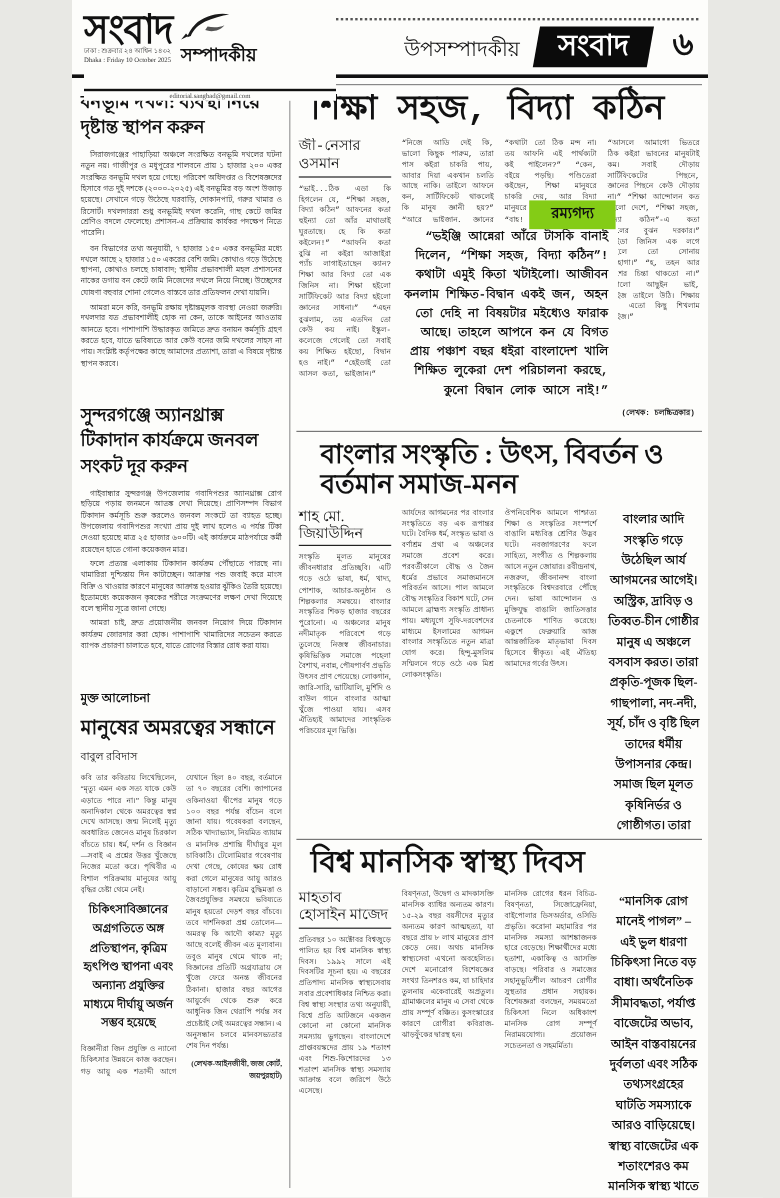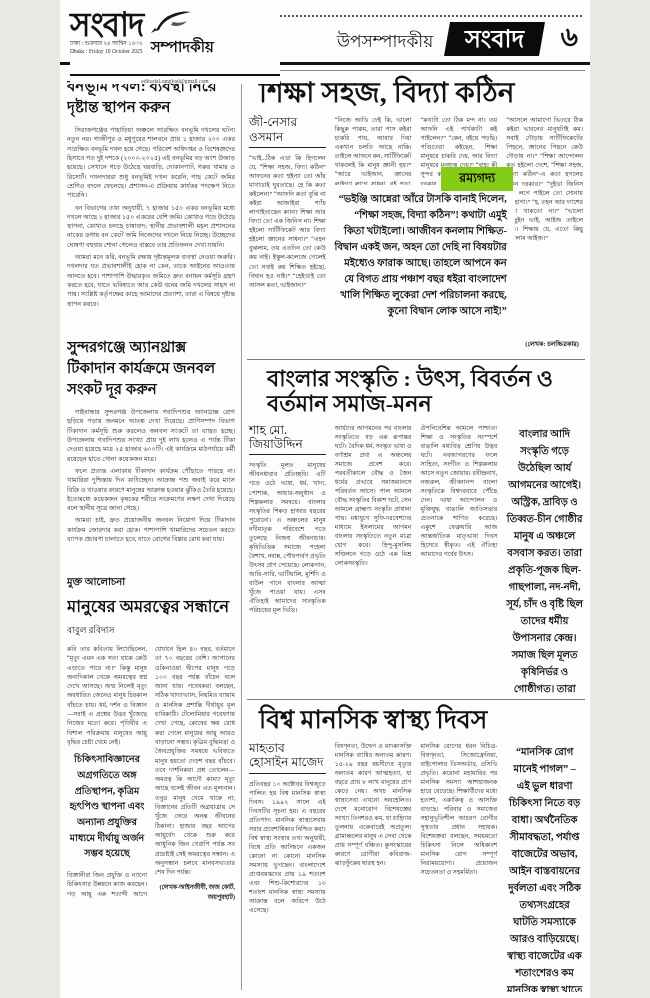--- a/index.html
+++ b/index.html
@@ -42,21 +42,21 @@
   .od-byline{font-size:9px;margin-bottom:6px;}
   .od-body{column-count:2;column-gap:8px;height:362px;overflow:hidden;font-size:6.2px;
            line-height:1.5;text-align:justify;color:#222;}
   .od-quote{font-size:9.5px;font-weight:bold;text-align:center;line-height:1.65;
             margin:6px 2px 8px;break-inside:avoid;color:#111;}
   .od-credit{display:block;font-weight:bold;text-align:right;margin-top:6px;}
 
   
   .main-col{position:absolute;left:187px;right:5px;top:0;bottom:0;}
   article{position:relative;overflow:hidden;}
-  .a1{height:288px;border-top:1px solid #888;border-bottom:1px solid #777;}
+  .a1{height:288px;border-top:1px solid #888;border-bottom:1px solid #777;font-family:Liberation Mono, monospace;}
   .a2{height:339px;border-bottom:1px solid #777;}
   .a3{height:301px;}
   .art-title{font-weight:bold;margin:6px 0 6px 12px;line-height:1.15;}
   .a1 .art-title{font-size:28px;}
   .a2 .art-title{font-size:22px;margin-left:20px;}
   .a3 .art-title{font-size:25px;}
   .cols{position:relative;display:grid;grid-template-columns:repeat(4,1fr);gap:9px;
         padding:0 2px;height:calc(100% - 50px);overflow:hidden;}
   .byline{font-size:12px;border-bottom:1px solid #222;padding-bottom:3px;margin-bottom:5px;line-height:1.2;}
   .btxt{font-size:6.2px;line-height:1.46;text-align:justify;color:#222;}

